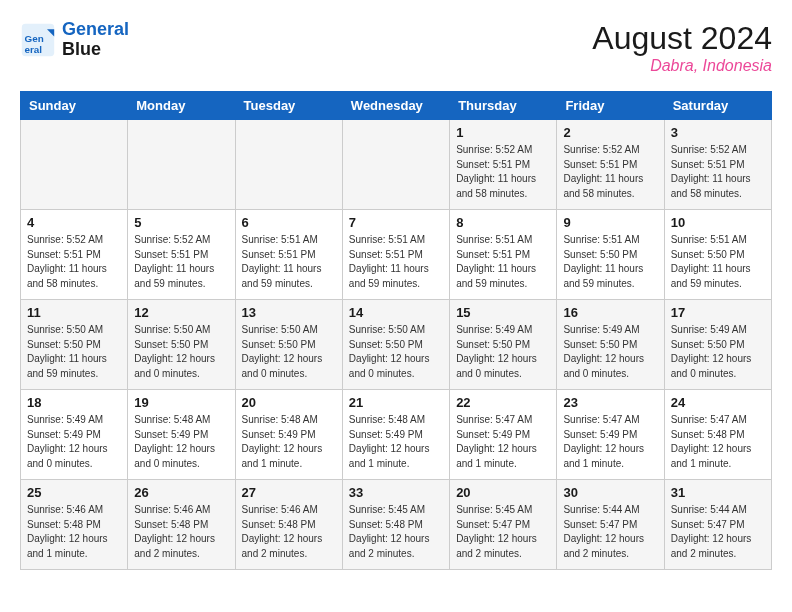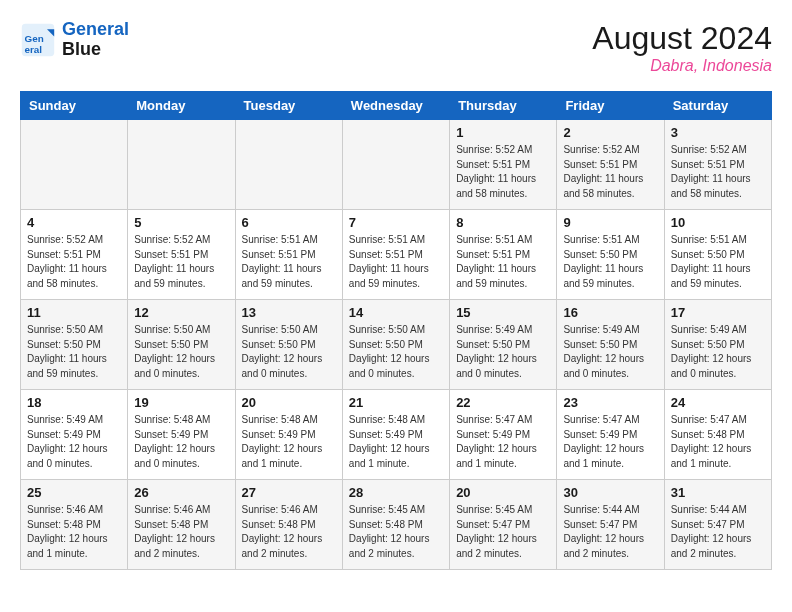--- a/index.html
+++ b/index.html
@@ -319,21 +319,21 @@
 and 2 minutes.</div>
         </td>
         <td>
           <span class="cell-day">27</span>
           <div class="cell-info">Sunrise: 5:46 AM
 Sunset: 5:48 PM
 Daylight: 12 hours
 and 2 minutes.</div>
         </td>
         <td>
-          <span class="cell-day">28</span>
+          <span class="cell-day">33</span>
           <div class="cell-info">Sunrise: 5:45 AM
 Sunset: 5:48 PM
 Daylight: 12 hours
 and 2 minutes.</div>
         </td>
         <td>
           <span class="cell-day">20</span>
           <div class="cell-info">Sunrise: 5:45 AM
 Sunset: 5:47 PM
 Daylight: 12 hours

